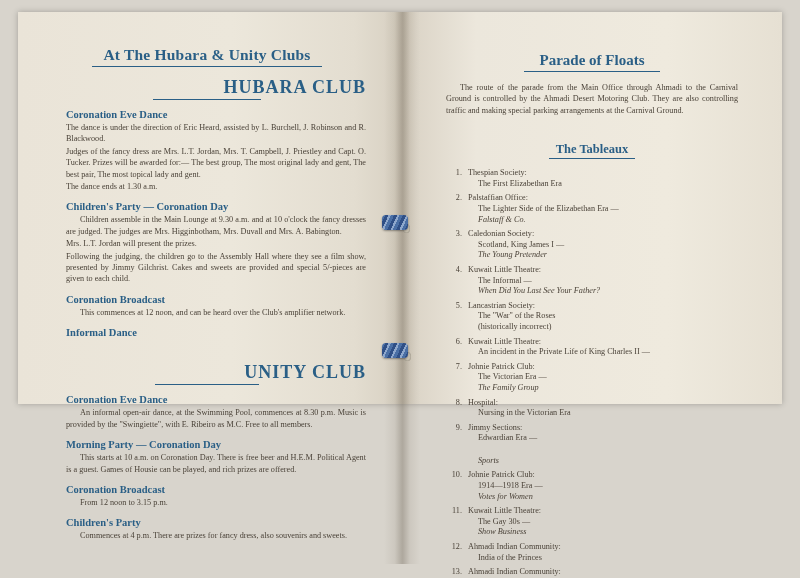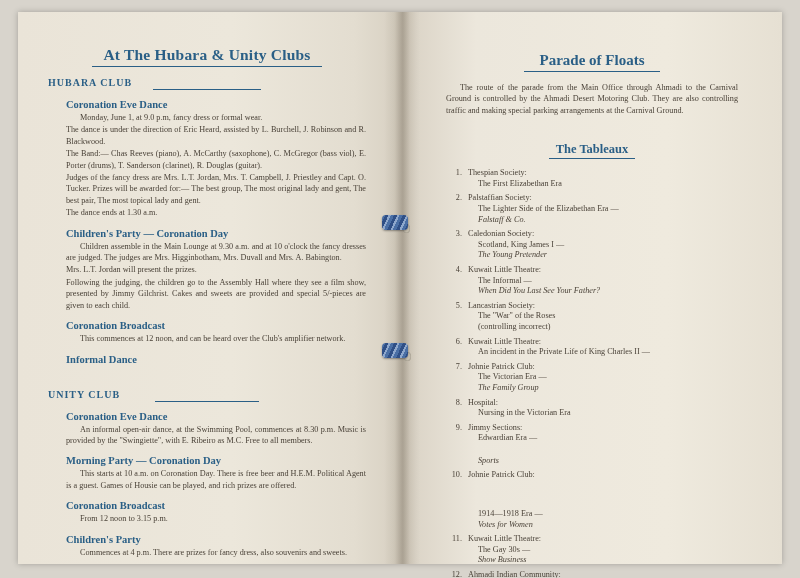--- a/index.html
+++ b/index.html
@@ -4,21 +4,21 @@
 <style>
   html,body{margin:0;padding:0;}
   body{
     width:800px;height:578px;overflow:hidden;
     background:#d8d4cc;
     font-family:"Liberation Serif", serif;
   }
   .scene{position:relative;width:800px;height:578px;}
   
   .paper{
-    position:absolute;left:18px;top:12px;width:764px;height:552px;
+    position:absolute;left:18px;top:12px;width:764px;height:392px;
     background:linear-gradient(90deg,#eae4d8 0%,#ece7db 28%,#e3ddd0 44%,#d9d2c4 49%,#d2cabb 50.5%,#dcd5c8 52%,#ece7dc 60%,#efeade 85%,#e6e0d3 100%);
     box-shadow:0 0 6px rgba(0,0,0,.25);
   }
   .page{position:absolute;top:0;height:552px;}
   .left{left:0;width:382px;}
   .right{left:382px;width:382px;}
   .inner{position:absolute;inset:0;}
   
   .gutter{
     position:absolute;left:366px;top:0;width:36px;height:552px;
@@ -30,21 +30,21 @@
     background:#cfc7b6;box-shadow:inset 0 0 2px rgba(0,0,0,.45);}
   .thread{position:absolute;width:26px;height:15px;border-radius:4px;
     background:repeating-linear-gradient(115deg,#4a6fa5 0 3px,#2f4f86 3px 6px,#8fa8cc 6px 8px);
     box-shadow:0 1px 2px rgba(0,0,0,.35);}
   h1.sec{
     font-size:15.5px;text-align:center;color:#2a5f86;margin:0 0 2px 0;
     font-weight:bold;letter-spacing:.2px;
   }
   .rule{height:1px;background:#2a5f86;margin:1px auto 10px auto;}
   h2.club{
-    font-size:10px;text-align:left;color:#2a5f86;margin:0;font-weight:bold;letter-spacing:1px;
+    font-size:18px;text-align:right;color:#2a5f86;margin:0;font-weight:bold;letter-spacing:1px;
   }
   .rule2{height:1px;background:#2a5f86;margin:1px auto 9px auto;}
   h3.item{
     font-size:10.5px;color:#2a5f86;margin:9px 0 2px 0;font-weight:bold;
   }
   p.body{
     font-size:8.2px;line-height:11.4px;color:#4a4238;margin:0 0 1px 0;
     text-align:justify;
   }
   .indent{text-indent:14px;}
@@ -67,23 +67,21 @@
     <div class="page left">
       <div class="inner" style="padding:34px 34px 0 30px;">
         <h1 class="sec">At The Hubara &amp; Unity Clubs</h1>
         <div class="rule" style="width:230px;"></div>
 
         <h2 class="club">HUBARA  CLUB</h2>
         <div class="rule2" style="width:108px;"></div>
 
         <div class="leftpad">
           <h3 class="item">Coronation Eve Dance</h3>
-          <p class="body indent">Monday, June 1, at 9.0 p.m, fancy dress or formal wear.</p>
           <p class="body">The dance is under the direction of Eric Heard, assisted by L. Burchell, J. Robinson and R. Blackwood.</p>
-          <p class="body">The Band:—  Chas Reeves (piano), A. McCarthy (saxophone), C. McGregor (bass viol), E. Porter (drums), T. Sanderson (clarinet), R. Douglas (guitar).</p>
           <p class="body">Judges of the fancy dress are Mrs. L.T. Jordan, Mrs. T. Campbell, J. Priestley and Capt. O. Tucker.   Prizes will be awarded for:—  The best group, The most original lady and gent, The best pair, The most topical lady and gent.</p>
           <p class="body">The dance ends at 1.30 a.m.</p>
 
           <h3 class="item">Children's Party — Coronation Day</h3>
           <p class="body indent">Children assemble in the Main Lounge at 9.30 a.m. and at 10 o'clock the fancy dresses are judged.   The judges are Mrs. Higginbotham, Mrs. Duvall and Mrs. A. Babington.</p>
           <p class="body">Mrs. L.T. Jordan will present the prizes.</p>
           <p class="body">Following the judging, the children go to the Assembly Hall where they see a film show, presented by Jimmy Gilchrist.   Cakes and sweets are provided and special 5/-pieces are given to each child.</p>
 
           <h3 class="item">Coronation Broadcast</h3>
           <p class="body indent">This commences at 12 noon, and can be heard over the Club's amplifier network.</p>
@@ -117,29 +115,29 @@
         <div class="rule" style="width:136px;"></div>
 
         <p class="para" style="text-indent:14px;">The route of the parade from the Main Office through Ahmadi to the Carnival Ground is controlled by the Ahmadi Desert Motoring Club.   They are also controlling traffic and making special parking arrangements at the Carnival Ground.</p>
 
         <div style="height:26px;"></div>
         <h2 class="tab">The Tableaux</h2>
         <div class="rule2" style="width:86px;"></div>
 
         <ol class="tableaux">
           <li><span class="num">1.</span><span>Thespian Society:</span><br><span style="padding-left:10px;display:inline-block;">The First Elizabethan Era</span></li>
-          <li><span class="num">2.</span><span>Palstaffian Society:</span><br><span style="padding-left:10px;display:inline-block;">The Lighter Side of the Elizabethan Era —</span><br><span class="ital" style="padding-left:10px;display:inline-block;">Falstaff &amp; Co.</span></li>
+          <li><span class="num">2.</span><span>Palstaffian Office:</span><br><span style="padding-left:10px;display:inline-block;">The Lighter Side of the Elizabethan Era —</span><br><span class="ital" style="padding-left:10px;display:inline-block;">Falstaff &amp; Co.</span></li>
           <li><span class="num">3.</span><span>Caledonian Society:</span><br><span style="padding-left:10px;display:inline-block;">Scotland, King James I —</span><br><span class="ital" style="padding-left:10px;display:inline-block;">The Young Pretender</span></li>
           <li><span class="num">4.</span><span>Kuwait Little Theatre:</span><br><span style="padding-left:10px;display:inline-block;">The Informal —</span><br><span class="ital" style="padding-left:10px;display:inline-block;">When Did You Last See Your Father?</span></li>
-          <li><span class="num">5.</span><span>Lancastrian Society:</span><br><span style="padding-left:10px;display:inline-block;">The "War" of the Roses</span><br><span style="padding-left:10px;display:inline-block;">(controlling incorrect)</span></li>
+          <li><span class="num">5.</span><span>Lancastrian Society:</span><br><span style="padding-left:10px;display:inline-block;">The "War" of the Roses</span><br><span style="padding-left:10px;display:inline-block;">(historically incorrect)</span></li>
           <li><span class="num">6.</span><span>Kuwait Little Theatre:</span><br><span style="padding-left:10px;display:inline-block;">An incident in the Private Life of King Charles II —</span></li>
           <li><span class="num">7.</span><span>Johnie Patrick Club:</span><br><span style="padding-left:10px;display:inline-block;">The Victorian Era —</span><br><span class="ital" style="padding-left:10px;display:inline-block;">The Family Group</span></li>
           <li><span class="num">8.</span><span>Hospital:</span><br><span style="padding-left:10px;display:inline-block;">Nursing in the Victorian Era</span></li>
           <li><span class="num">9.</span><span>Jimmy Sections:</span><br><span style="padding-left:10px;display:inline-block;">Edwardian Era —</span><br><span class="ital" style="padding-left:10px;display:inline-block;margin-top:12px;">Sports</span></li>
-          <li><span class="num">10.</span><span>Johnie Patrick Club:</span><br><span style="padding-left:10px;display:inline-block;margin-top:28px;">1914—1918 Era —</span><br><span class="ital" style="padding-left:10px;display:inline-block;">Votes for Women</span></li>
+          <li><span class="num">10.</span><span>Johnie Patrick Club:</span><br><span style="padding-left:10px;display:inline-block;">1914—1918 Era —</span><br><span class="ital" style="padding-left:10px;display:inline-block;">Votes for Women</span></li>
           <li><span class="num">11.</span><span>Kuwait Little Theatre:</span><br><span style="padding-left:10px;display:inline-block;">The Gay 30s —</span><br><span class="ital" style="padding-left:10px;display:inline-block;">Show Business</span></li>
           <li><span class="num">12.</span><span>Ahmadi Indian Community:</span><br><span style="padding-left:10px;display:inline-block;">India of the Princes</span></li>
           <li><span class="num">13.</span><span>Ahmadi Indian Community:</span><br><span style="padding-left:10px;display:inline-block;">India in The Commonwealth</span></li>
 
         </ol>
 
       </div>
     </div>
 
     <div class="gutter"></div>

